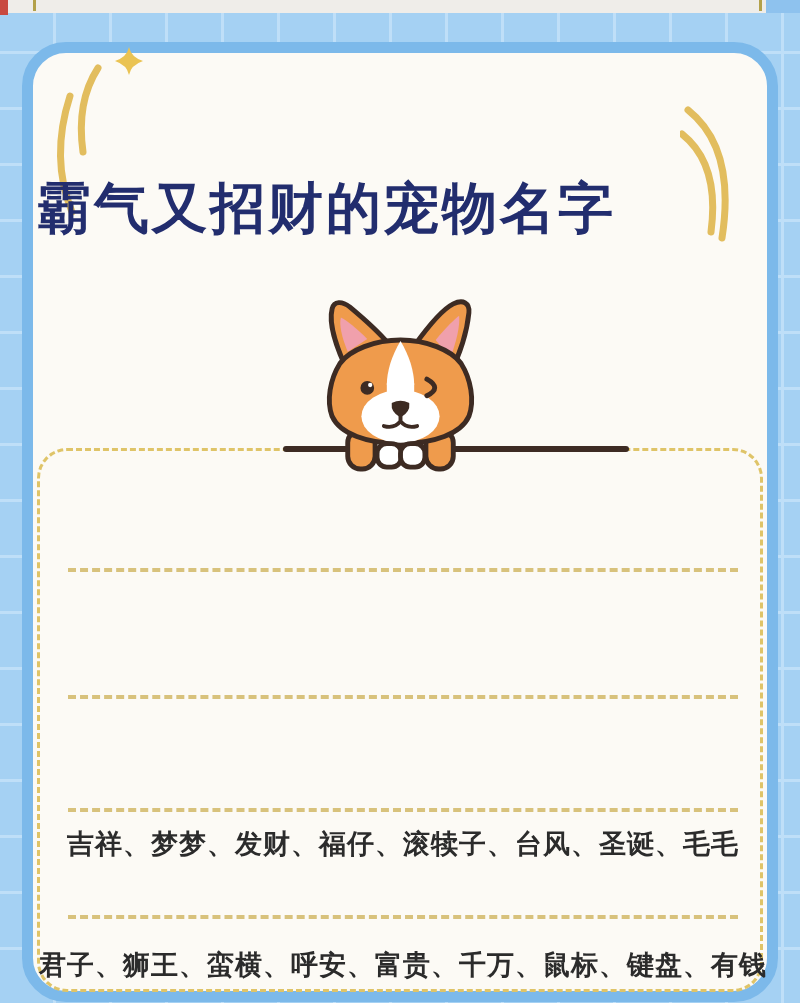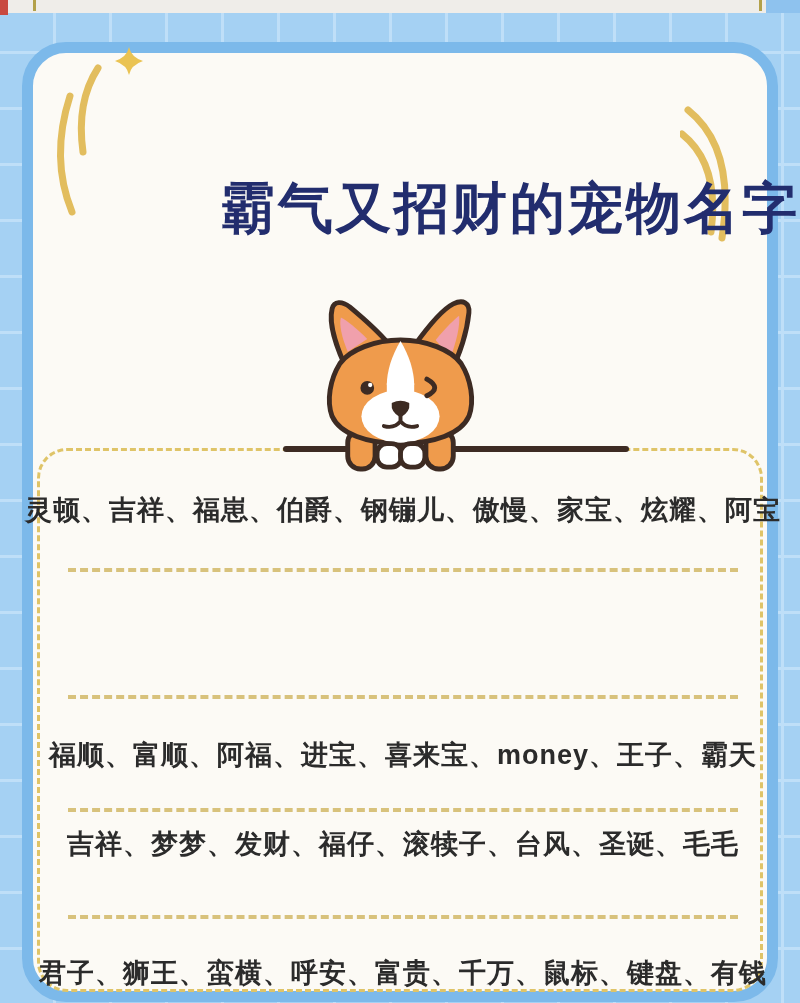--- a/index.html
+++ b/index.html
@@ -28,22 +28,22 @@
     background:#fcfaf5; border:11px solid #7cb9ea; border-radius:44px;
   }
 
   
   .sparkle { position:absolute; left:114px; top:46px; }
   .arcs-left  { position:absolute; left:46px;  top:60px; }
   .arcs-right { position:absolute; left:680px; top:106px; }
 
   .poster-title {
     position:absolute; left:0; top:172px; width:800px;
-    text-align:right; color:#222d6e;
-    font-size:55px; font-weight:bold; letter-spacing:3px; white-space:nowrap;
+    text-align:left; color:#222d6e;
+    font-size:55px; font-weight:bold; letter-spacing:3px; white-space:nowrap;padding-left:36px;
   }
 
   .corgi { position:absolute; left:293px; top:295px; }
 
   .ground-line {
     position:absolute; left:283px; top:446px; width:346px; height:6px;
     background:#3d2b23; border-radius:3px;
   }
   .corgi { z-index:3; } .ground-line { z-index:2; }
 
@@ -52,21 +52,21 @@
     position:absolute; left:37px; top:448px; width:726px; height:544px;
     border:3px dashed #dfc468; border-radius:30px; z-index:1;
   }
   .name-row {
     position:absolute; left:20px; width:686px; height:42px;
     display:flex; align-items:center; justify-content:center;
     color:#2b2b2b; font-size:27px; font-weight:bold; letter-spacing:1px;
     white-space:nowrap;
   }
   .row-1 { top:38px; }  .row-2 { top:168px; } .row-3 { top:283px; }
-  .row-4 { top:372px; } .row-5 { top:493px;margin-top:8px; }
+  .row-4 { top:372px; } .row-5 { top:493px; }
 
   .name-sep {
     position:absolute; left:28px; width:670px; height:0;
     border-top:4px dashed #d8c27c;
   }
   .sep-1 { top:117px; } .sep-2 { top:244px; } .sep-3 { top:357px; } .sep-4 { top:464px; }
 </style>
 </head>
 <body>
 
@@ -120,23 +120,21 @@
     <rect x="110" y="152" width="25" height="24" rx="10" fill="#ffffff" stroke="#3d2b23" stroke-width="5"></rect>
 
     <circle cx="76" cy="95" r="7" fill="#3d2b23" stroke="none"></circle>
     <circle cx="79" cy="92" r="2.2" fill="#ffffff" stroke="none"></circle>
     <path d="M137 86 Q153 95 137 103" fill="none" stroke="#3d2b23" stroke-width="5"></path>
     <path d="M102 111 Q110 107 118 111 Q119 119 110 124 Q101 119 102 111 Z" fill="#3d2b23" stroke="#3d2b23" stroke-width="2"></path>
     <path d="M110 124 L110 129 M110 129 Q104 137 93 134 M110 129 Q116 137 127 134" fill="none" stroke="#3d2b23" stroke-width="4"></path>
   </svg>
 
   <div class="names-box">
-    <div class="name-row row-1">灵顿、吉祥、福崽、伯爵、钢镚儿、傲慢、家宝、炫耀、阿宝</div>
     <div class="name-sep sep-1"></div>
     <div class="name-sep sep-2"></div>
-    <div class="name-row row-3">福顺、富顺、阿福、进宝、喜来宝、money、王子、霸天</div>
     <div class="name-sep sep-3"></div>
     <div class="name-row row-4">吉祥、梦梦、发财、福仔、滚犊子、台风、圣诞、毛毛</div>
     <div class="name-sep sep-4"></div>
     <div class="name-row row-5">君子、狮王、蛮横、呼安、富贵、千万、鼠标、键盘、有钱</div>
   </div>
 
 </div>
 
 </body></html>

